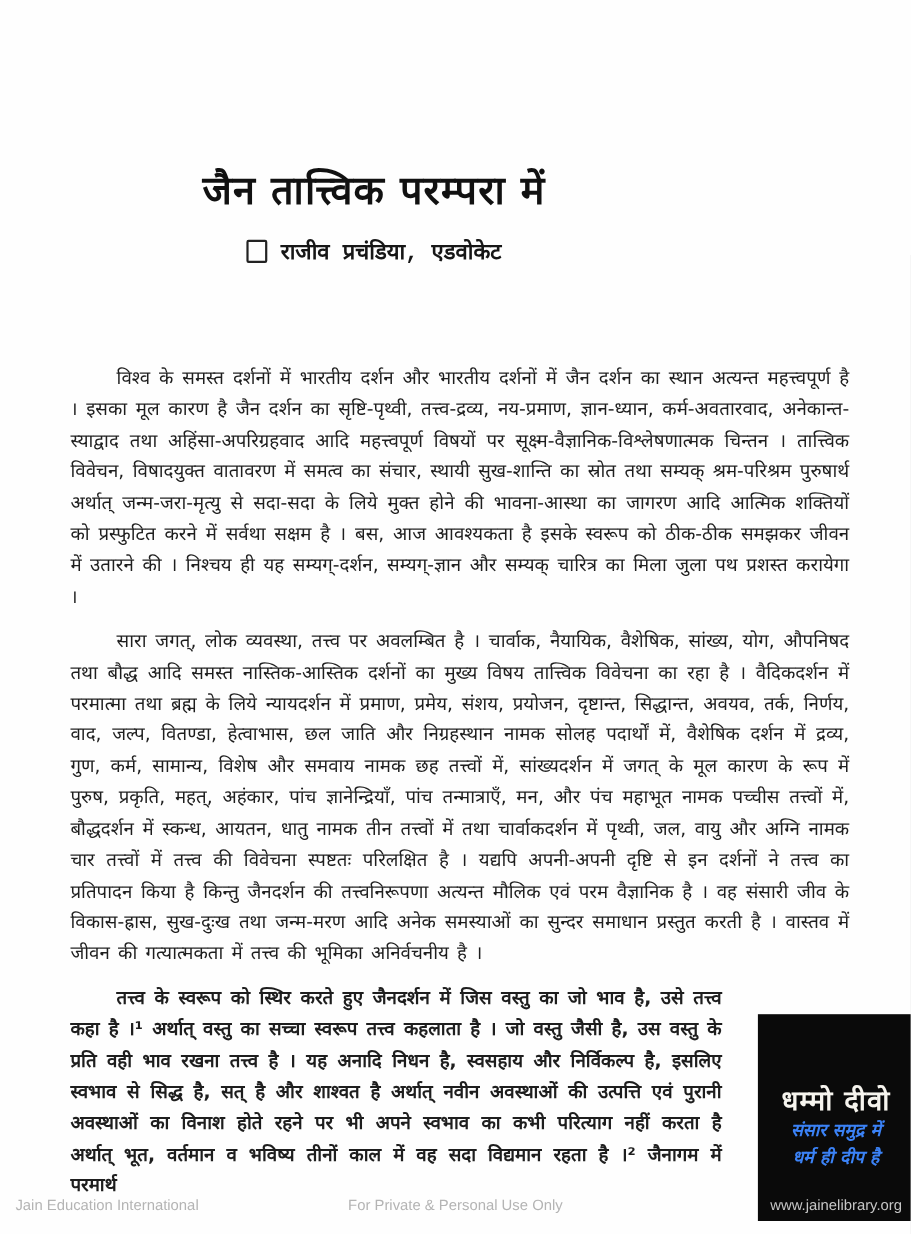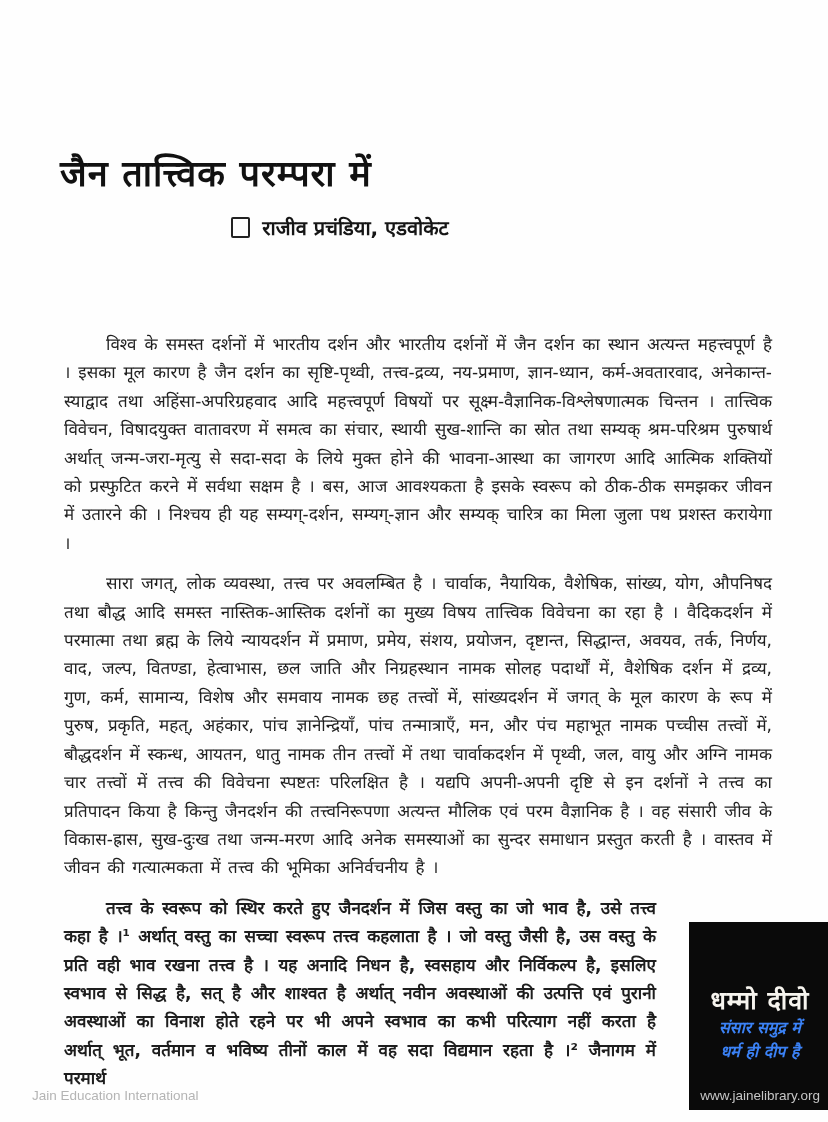--- a/index.html
+++ b/index.html
@@ -17,38 +17,40 @@
     font-family: "DejaVu Sans", "Liberation Serif", sans-serif;
     color: #1c1c1c;
   }
 
   
   .title-block {
     position: absolute;
     top: 148px;
     left: 60px;
     width: 560px;
+    text-align: center;
   }
   .title-line {
     margin: 0;
     font-size: 36px;
     font-weight: 700;
     line-height: 1.45;
     color: #111111;
     letter-spacing: 1px;
   }
   .author-line {
     margin-top: 14px;
     display: flex;
     align-items: center;
     justify-content: center;
     gap: 12px;
     font-size: 20px;
     font-weight: 700;
     color: #161616;
+    font-family: Liberation Mono, monospace;
   }
   .author-square {
     display: inline-block;
     width: 15px;
     height: 17px;
     border: 2px solid #222222;
     border-radius: 2px;
     background: transparent;
     flex: 0 0 auto;
   }
@@ -108,21 +110,21 @@
     position: absolute;
     left: 0;
     top: 1084px;
     width: 828px;
     height: 24px;
     font-family: "Liberation Sans", sans-serif;
     font-size: 13.5px;
     color: #b4b4b4;
     z-index: 2;
   }
-  .footer-left   { position: absolute; left: 32px;  top: 4px; }
+  .footer-left   { position: absolute; left: 14px;  top: 4px; }
   .footer-center { position: absolute; left: 0; right: 0; top: 4px; text-align: center; }
   .footer-right  { position: absolute; right: 8px;  top: 4px; color: #c6c6c6; }
 </style>
 </head>
 <body>
 
 <div class="page">
 
   <header class="title-block">
     <h1 class="title-line">जैन तात्त्विक परम्परा में</h1>
@@ -139,16 +141,17 @@
   </main>
 
   <aside class="stamp-box">
     <div class="stamp-title">धम्मो दीवो</div>
     <div class="stamp-line">संसार समुद्र में</div>
     <div class="stamp-line">धर्म ही दीप है</div>
   </aside>
 
   <footer class="footer">
     <span class="footer-left">Jain Education International</span>
+    <span class="footer-center">For Private &amp; Personal Use Only</span>
     <span class="footer-right">www.jainelibrary.org</span>
   </footer>
 
 </div>
 
 </body></html>

